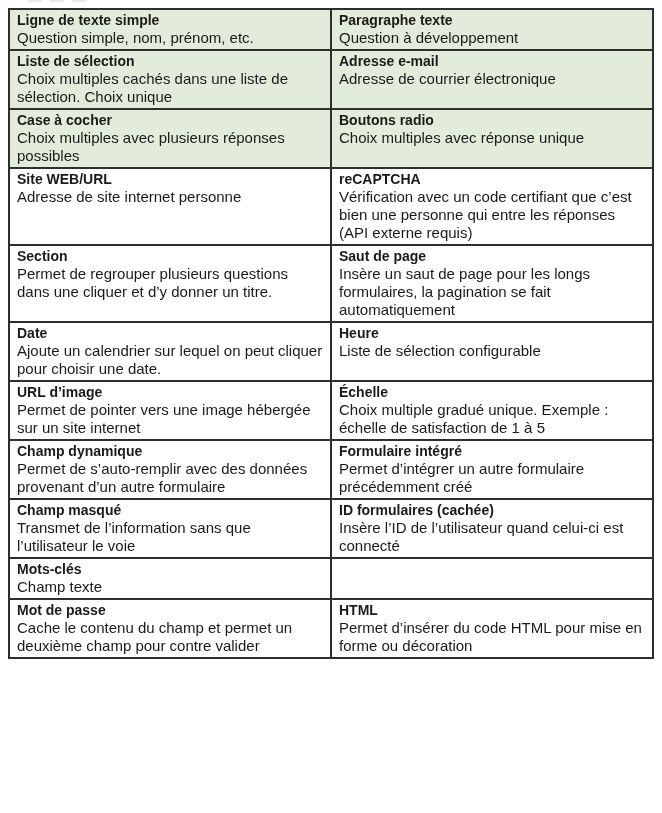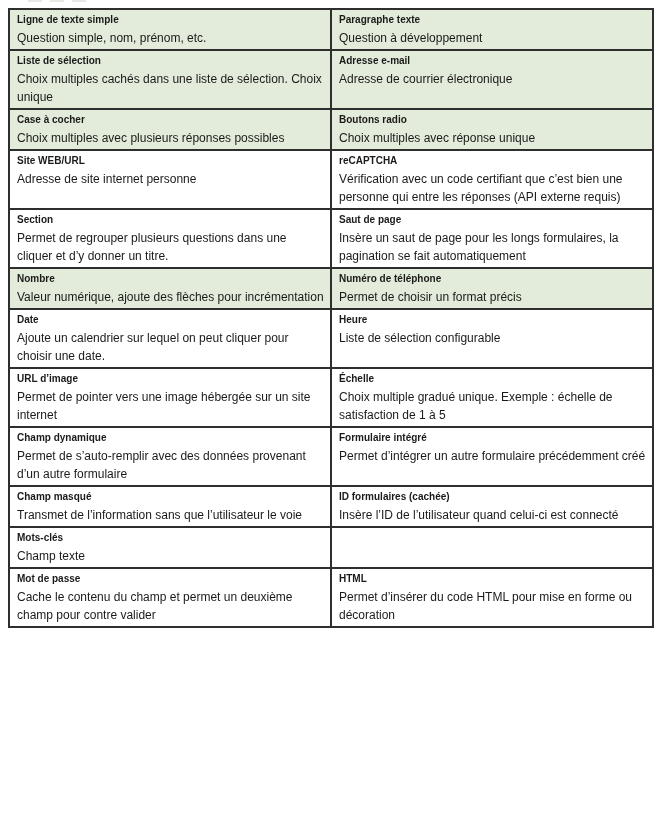--- a/index.html
+++ b/index.html
@@ -35,27 +35,27 @@
     border: 2px solid var(--border);
     vertical-align: top;
     padding: 1px 6px 2px 7px;
     background: var(--bg);
   }
   table.field-table tr.hl td {
     background: var(--hl);
   }
   .cell-title {
     font-weight: 700;
-    font-size: 10px;
+    font-size: 14px;
     line-height: 18px;
     color: var(--text);
   }
   .cell-desc {
     font-weight: 400;
-    font-size: 12px;
+    font-size: 15px;
     line-height: 18px;
     color: var(--text);
   }
   
   .top-fragment {
     position: absolute;
     left: 28px;
     top: 0;
     width: 60px;
     height: 2px;
@@ -113,30 +113,20 @@
         <tr>
           <td>
             <div class="cell-title">Section</div>
             <div class="cell-desc">Permet de regrouper plusieurs questions dans une cliquer et d’y donner un titre.</div>
           </td>
           <td>
             <div class="cell-title">Saut de page</div>
             <div class="cell-desc">Insère un saut de page pour les longs formulaires, la pagination se fait automatiquement</div>
           </td>
         </tr>
-        <tr class="hl">
-          <td>
-            <div class="cell-title">Nombre</div>
-            <div class="cell-desc">Valeur numérique, ajoute des flèches pour incrémentation</div>
-          </td>
-          <td>
-            <div class="cell-title">Numéro de téléphone</div>
-            <div class="cell-desc">Permet de choisir un format précis</div>
-          </td>
-        </tr>
         <tr>
           <td>
             <div class="cell-title">Date</div>
             <div class="cell-desc">Ajoute un calendrier sur lequel on peut cliquer pour choisir une date.</div>
           </td>
           <td>
             <div class="cell-title">Heure</div>
             <div class="cell-desc">Liste de sélection configurable</div>
           </td>
         </tr>

